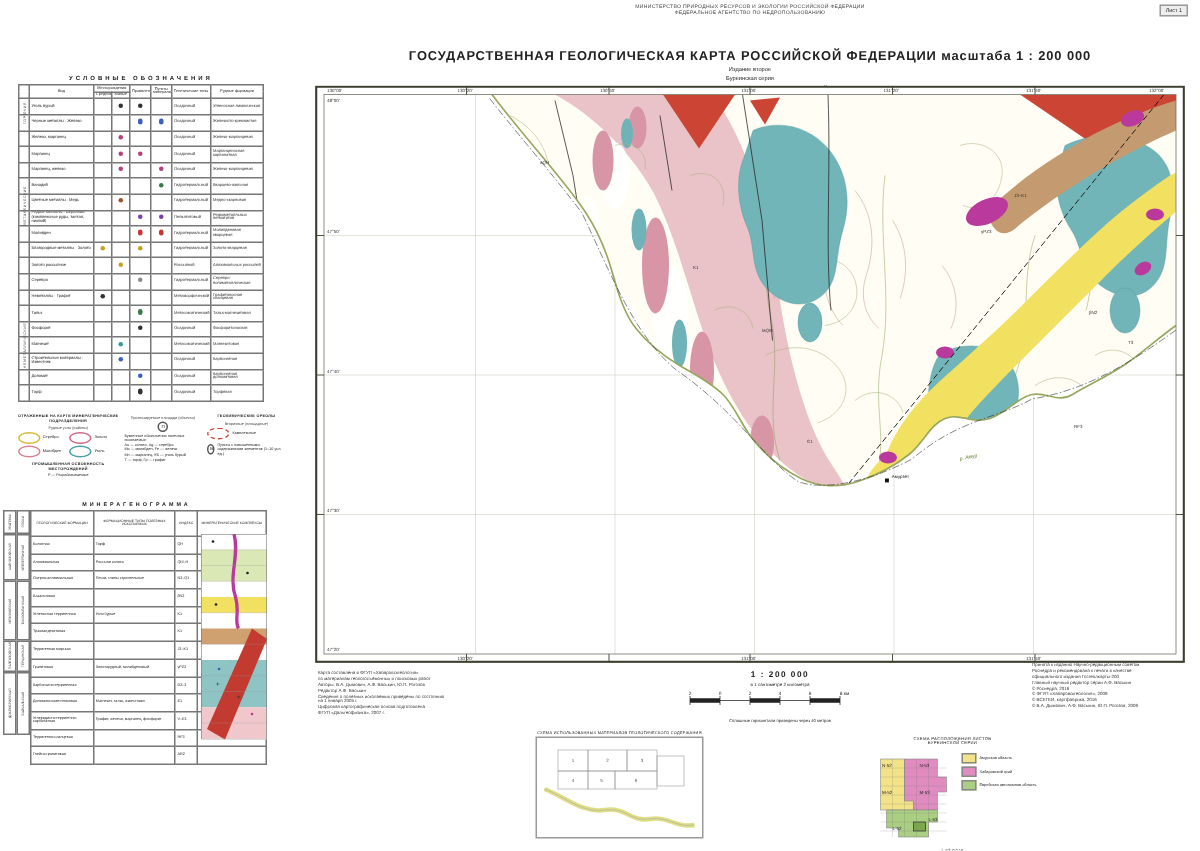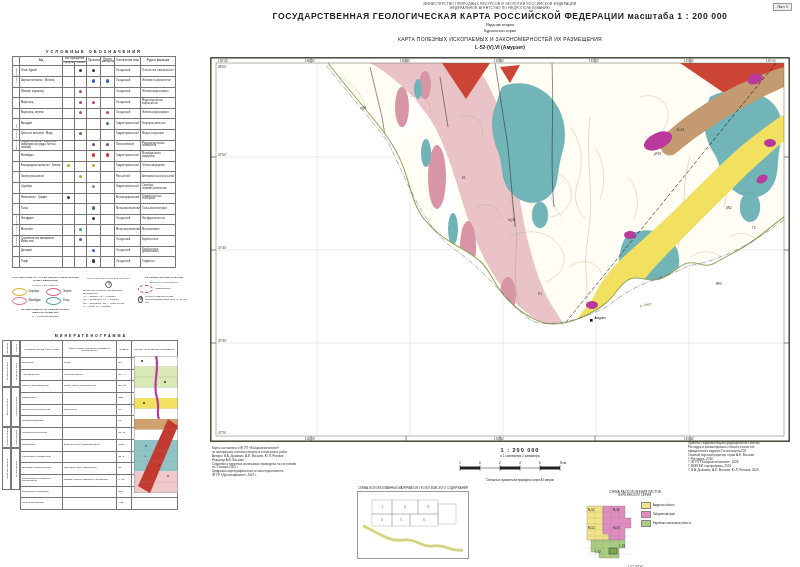--- a/index.html
+++ b/index.html
@@ -2,21 +2,21 @@
 <html><head>
 <meta charset="utf-8">
 <style>
   html,body{margin:0;padding:0;}
   body{width:800px;height:567px;background:#fff;position:relative;overflow:hidden;
        font-family:"Liberation Sans",sans-serif;color:#222;}
   .abs{position:absolute;}
   
   #hdr{left:240px;top:2px;width:520px;text-align:center;line-height:1.25;}
   .h-min{font-size:3.4px;color:#444;letter-spacing:.2px;}
-  .h-title{font-size:8.6px;font-weight:bold;letter-spacing:.6px;margin-top:0;}
+  .h-title{font-size:8.6px;font-weight:bold;letter-spacing:.6px;margin-top:21px;}
   .h-sub{font-size:3.8px;margin-top:1.5px;}
   .h-map{font-size:5px;margin-top:2.5px;letter-spacing:.3px;}
   .h-sheet{font-size:5px;font-weight:bold;margin-top:2px;}
   #sheetbox{right:8px;top:3px;font-size:3.6px;border:.5px solid #999;background:#eee;padding:1px 3px;}
   
   #legend-block{left:12px;top:49px;width:164px;}
   #legend-title{font-size:4px;font-weight:bold;letter-spacing:2px;text-align:center;}
   table.lg{border-collapse:collapse;table-layout:fixed;width:163px;margin-top:2px;}
   table.lg th,table.lg td{border:.4px solid #777;font-size:2.7px;padding:.5px 1px;
       vertical-align:middle;overflow:hidden;line-height:1.05;}

